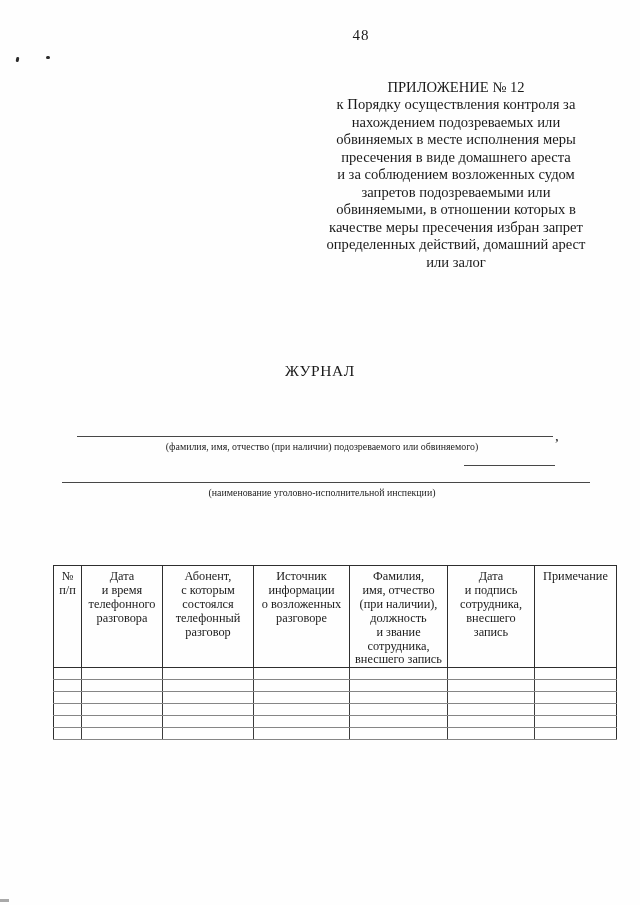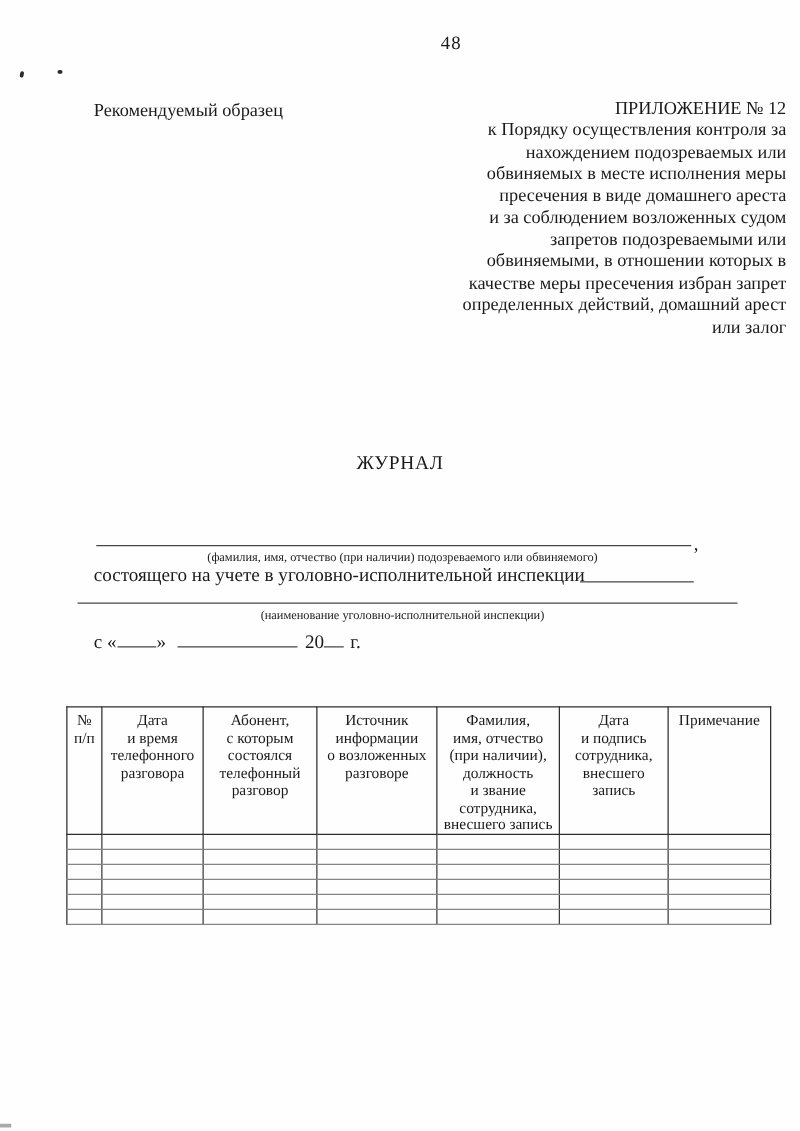--- a/index.html
+++ b/index.html
@@ -19,21 +19,21 @@
   .artifact{position:absolute;background:#2c2c2c;}
   .art-1{top:57px;left:16px;width:3px;height:5px;border-radius:2px;transform:rotate(12deg);}
   .art-2{top:56px;left:46px;width:4px;height:3px;border-radius:2px;}
   .art-3{top:899px;left:0px;width:9px;height:3px;background:#a9a9a9;}
   .sample-label{
     position:absolute;top:81px;left:75px;
     font-size:14.6px;
   }
   .appendix{
     position:absolute;top:79px;left:283px;width:346px;
-    text-align:right;font-size:14.6px;line-height:17.45px;
+    text-align:center;font-size:14.6px;line-height:17.45px;
   }
   .journal-block{
     position:absolute;top:362px;left:40px;width:560px;text-align:center;
   }
   .journal-title{font-size:15.5px;letter-spacing:0.6px;}
   .journal-subtitle{font-size:14.8px;line-height:17.8px;margin-top:2px;}
   .rule{position:absolute;border-bottom:1.4px solid #474747;height:12px;}
   .fline1-rule{top:424px;left:77px;width:476px;}
   .fline1-comma{position:absolute;top:428px;left:555px;font-size:15px;}
   .fcaption{position:absolute;left:0;width:644px;text-align:center;font-size:9.9px;color:#222;}
@@ -78,21 +78,20 @@
 <body>
 
 <div class="page">
 
   <div class="page-number">48</div>
 
   <div class="artifact art-1"></div>
   <div class="artifact art-2"></div>
   <div class="artifact art-3"></div>
 
-  <div class="sample-label">Рекомендуемый образец</div>
 
   <div class="appendix pre">ПРИЛОЖЕНИЕ № 12
 к Порядку осуществления контроля за
 нахождением подозреваемых или
 обвиняемых в месте исполнения меры
 пресечения в виде домашнего ареста
 и за соблюдением возложенных судом
 запретов подозреваемыми или
 обвиняемыми, в отношении которых в
 качестве меры пресечения избран запрет
@@ -100,27 +99,25 @@
 или залог</div>
 
   <div class="journal-block">
     <div class="journal-title">ЖУРНАЛ</div>
   </div>
 
   <div class="rule fline1-rule"></div>
   <div class="fline1-comma">,</div>
   <div class="fcaption fcaption-1">(фамилия, имя, отчество (при наличии) подозреваемого или обвиняемого)</div>
 
-  <div class="fline2-text">состоящего на учете в уголовно-исполнительной инспекции</div>
   <div class="rule fline2-rule"></div>
 
   <div class="rule fline3-rule"></div>
   <div class="fcaption fcaption-2">(наименование уголовно-исполнительной инспекции)</div>
 
-  <div class="date-line"><span>с</span> <span>«</span><span class="u u-day"></span><span>»</span><span class="u u-month"></span><span>20</span><span class="u u-year"></span><span>г.</span></div>
 
   <table class="journal-table">
     <thead>
       <tr>
         <th class="c0 pre">№
 п/п</th>
         <th class="c1 pre">Дата
 и время
 телефонного
 разговора</th>

